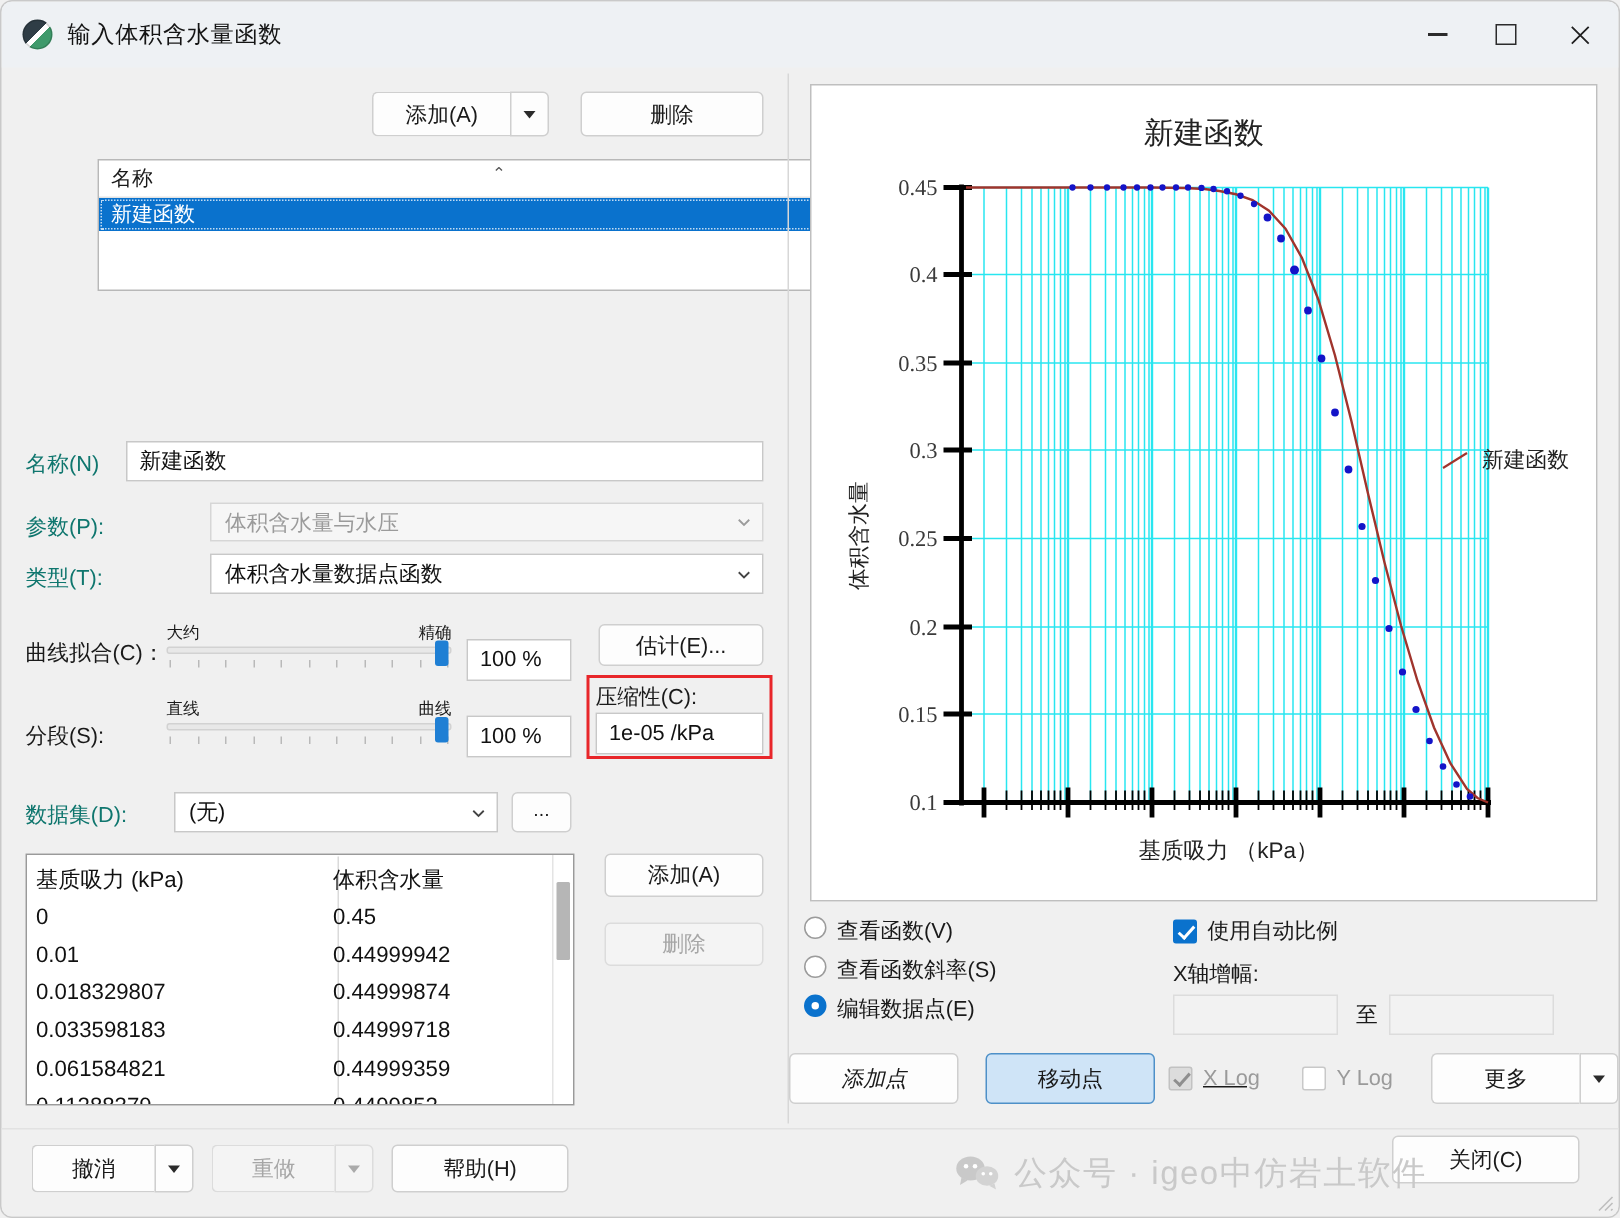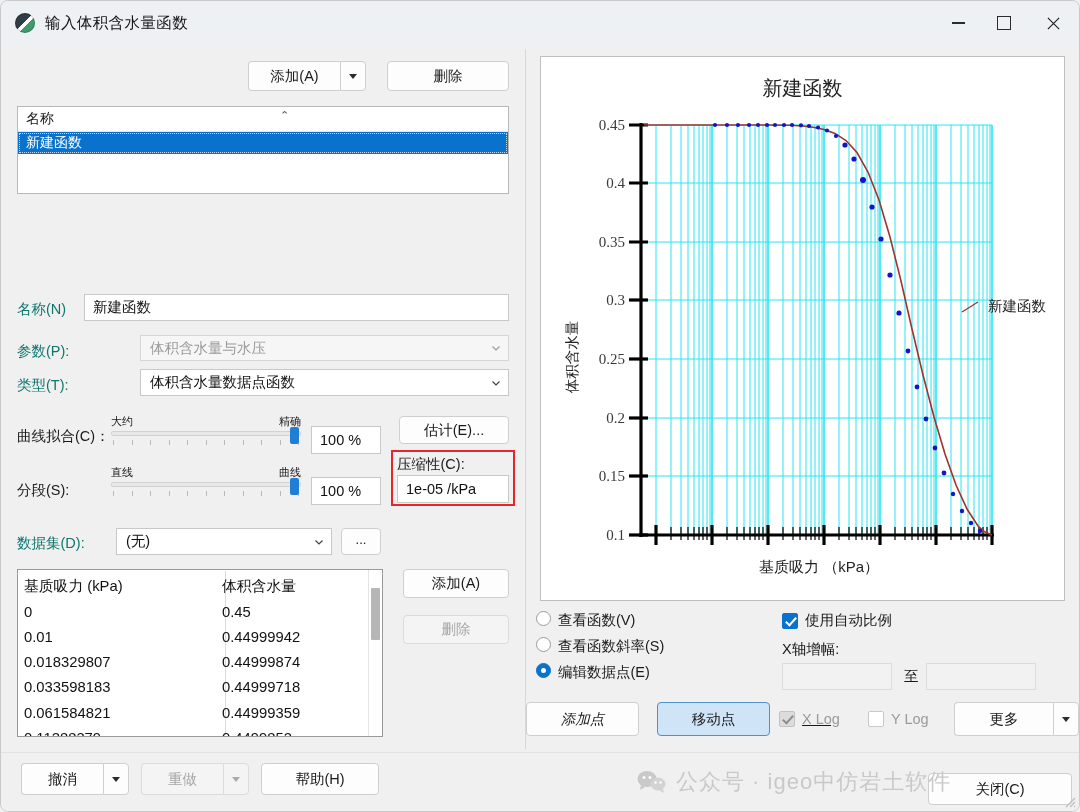--- a/index.html
+++ b/index.html
@@ -72,21 +72,21 @@
     background:#fff;border:1px solid #c8c8c8;box-sizing:border-box;
     display:flex;align-items:center;padding:0 6px 0 9px;font-size:14.5px;color:#111;
   }
   .combo .lbl{flex:1;}
   .combo.dim{background:#f6f6f6;color:#9b9b9b;border-color:#d6d6d6;}
   .chev{width:12px;height:12px;}
   .lbl-left{font-size:14.5px;color:#0f766e;}
 
   
   .listbox{
-    position:absolute;background:#fff;border:1px solid #b8b8b8;box-sizing:border-box;
+    position:absolute;background:#fff;border:1px solid #b8b8b8;box-sizing:border-box;margin-left:48px;
   }
   .list-header{
     height:24px;display:flex;align-items:center;padding-left:8px;font-size:14px;
     border-bottom:1px solid #e3e3e3;position:relative;
   }
   .sort-mark{position:absolute;left:262px;top:2px;font-size:11px;color:#555;}
   .list-row.sel{
     height:22px;background:#0a72cd;color:#fff;display:flex;align-items:center;
     padding-left:8px;font-size:14px;
     outline:1px dotted rgba(255,255,255,.75);outline-offset:-2px;
@@ -637,21 +637,21 @@
       <div class="btn main disabled">
         <span>重做</span>
       </div>
       <div class="btn arrow disabled">
         <div class="caret dim"></div>
       </div>
     </div>
     <div class="btn" style="position:absolute;left:260px;top:10px;width:118px;height:32px;">
       <span>帮助(H)</span>
     </div>
-    <div class="btn" style="position:absolute;left:927px;top:20px;width:144px;height:32px;">
+    <div class="btn" style="position:absolute;left:927px;top:4px;width:125px;height:32px;">
       <span>关闭(C)</span>
     </div>
     <svg class="grip" viewBox="0 0 14 14">
       <g stroke="#bdbdbd" stroke-width="1.1">
         <line x1="13" y1="4" x2="4" y2="13"></line>
           <line x1="13" y1="8" x2="8" y2="13"></line>
           <line x1="13" y1="12" x2="12" y2="13"></line>
       </g>
     </svg>
   </div>

